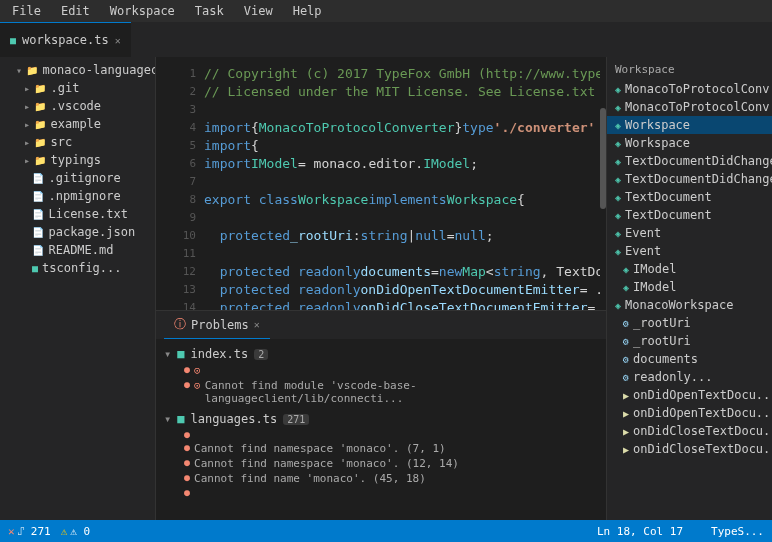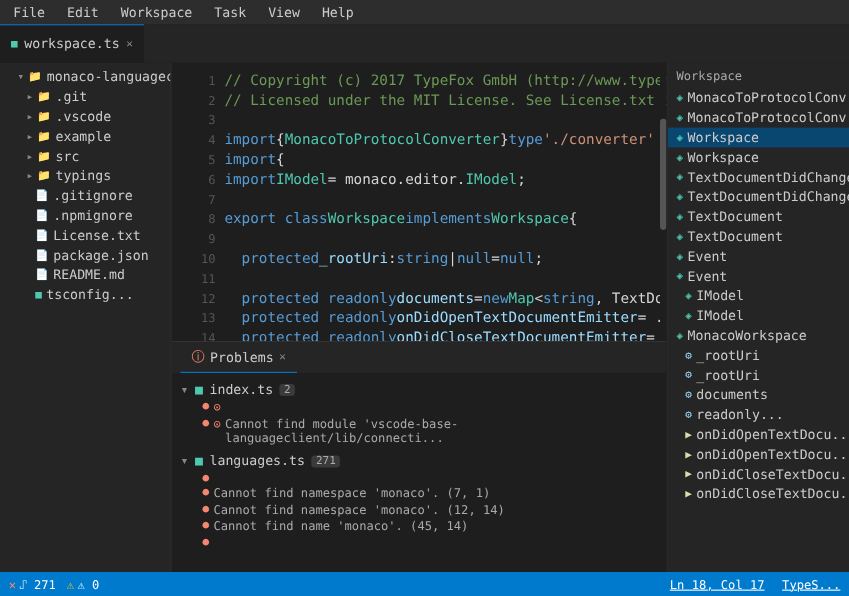--- a/index.html
+++ b/index.html
@@ -133,21 +133,21 @@
       position: absolute;
       left: 8px;
       color: #555;
       font-size: 11px;
       width: 32px;
       text-align: right;
       user-select: none;
     }
     .code-comment { color: #6a9955; }
     .code-keyword { color: #569cd6; }
-    .code-string { color: #ce9178; }
+    .code-string { color: #ce9178; font-weight: bold; }
     .code-type { color: #4ec9b0; }
     .code-variable { color: #9cdcfe; }
 
     
     .scrollbar-track {
       position: absolute;
       right: 0;
       top: 0;
       width: 6px;
       height: 100%;
@@ -257,21 +257,21 @@
       background: #007acc;
       display: flex;
       align-items: center;
       justify-content: space-between;
       padding: 0 8px;
       flex-shrink: 0;
       font-size: 11px;
       color: #fff;
     }
     .status-left { display: flex; align-items: center; gap: 10px; }
-    .status-right { display: flex; align-items: flex-start; gap: 16px; text-decoration: underline; }
+    .status-right { display: flex; align-items: flex-start; gap: 28px; }
     .status-item { cursor: pointer; }
   </style>
 </head>
 <body>
 
 <div class="menu-bar">
   <span class="menu-item">File</span>
   <span class="menu-item">Edit</span>
   <span class="menu-item">Workspace</span>
   <span class="menu-item">Task</span>
@@ -484,21 +484,21 @@
           <div class="problem-item">
             <span class="problem-icon-error">●</span>
             <span>Cannot find namespace 'monaco'. (7, 1)</span>
           </div>
           <div class="problem-item">
             <span class="problem-icon-error">●</span>
             <span>Cannot find namespace 'monaco'. (12, 14)</span>
           </div>
           <div class="problem-item">
             <span class="problem-icon-error">●</span>
-            <span>Cannot find name 'monaco'. (45, 14)</span>
+            <span>Cannot find name 'monaco'. (45, 18)</span>
           </div>
           <div class="problem-item">
             <span class="problem-icon-error">●</span>
           </div>
         </div>
       </div>
     </div>
   </div>
 
   <div class="right-sidebar">

